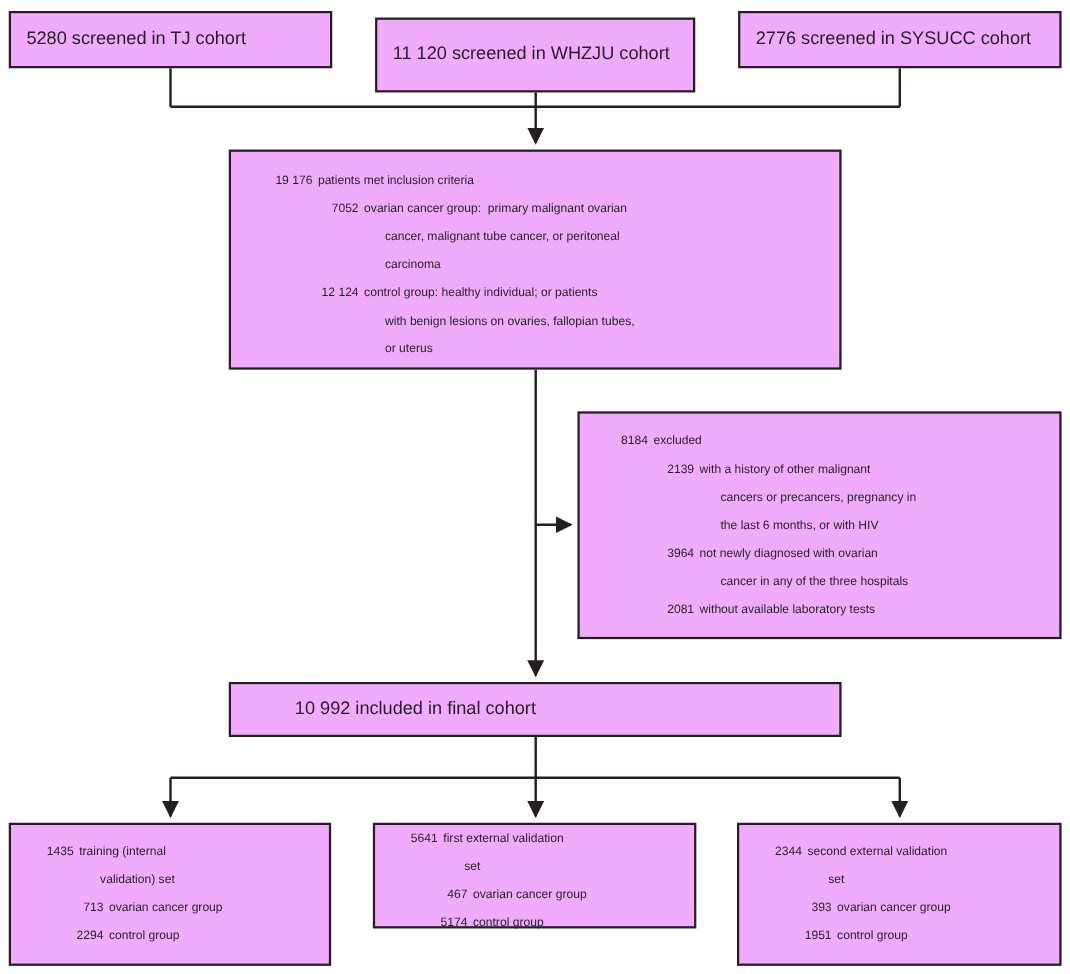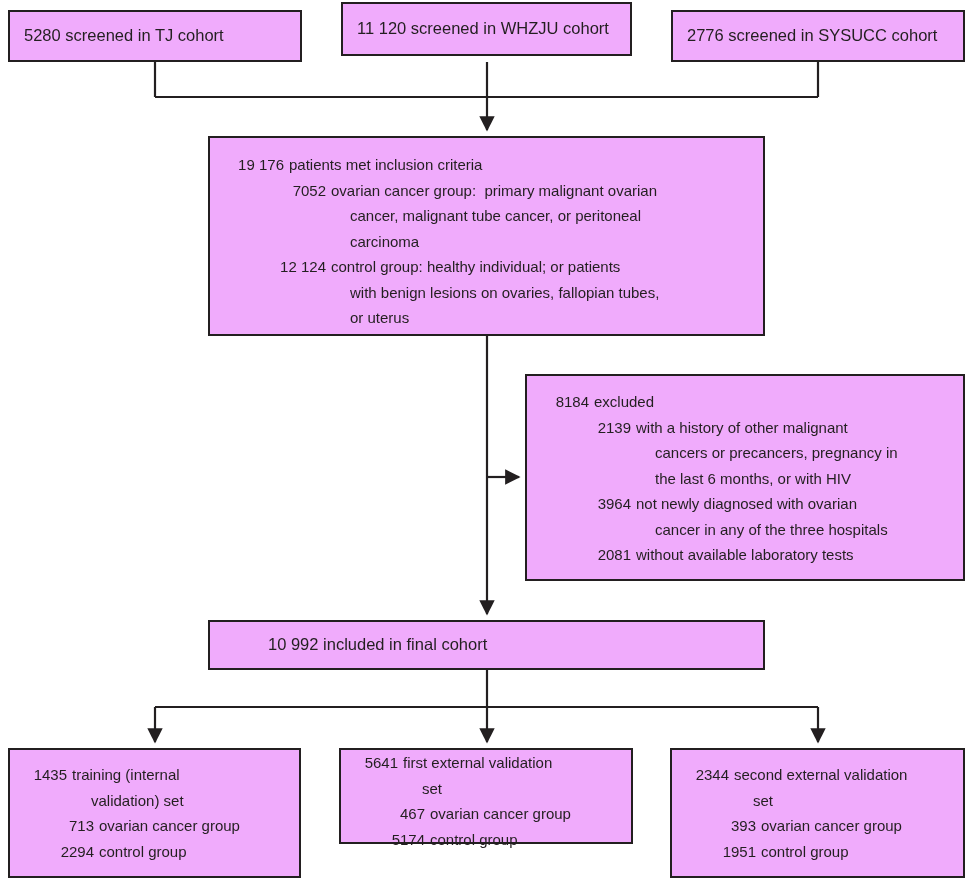--- a/index.html
+++ b/index.html
@@ -42,21 +42,21 @@
   .node.top-align {
     justify-content: flex-start;
   }
   .node-body {
     padding: 0 12px;
   }
   
   .line {
     display: flex;
     align-items: baseline;
-    font-size: 15px;
+    font-size: 11px;
     line-height: 25.5px;
     white-space: pre-wrap;
   }
   .num {
     flex: 0 0 auto;
     text-align: right;
     white-space: nowrap;
   }
   .txt {
     flex: 1 1 auto;
@@ -74,21 +74,21 @@
 
   .ex-lvl0 { width: 50px; }
   .ex-lvl1 { width: 92px; }
 
   .bt-lvl0 { width: 45px; }
   .bt-lvl1 { width: 72px; }
   .indent-cont { padding-left: 24px; }
 
   
   #box-tj      { left: 8px;   top: 10px;  width: 294px; height: 52px; }
-  #box-whzju   { left: 341px; top: 2px;  width: 291px; height: 54px; }
+  #box-whzju   { left: 341px; top: 16px;  width: 291px; height: 68px; }
   #box-sysucc  { left: 671px; top: 10px;  width: 294px; height: 52px; }
   #box-inclusion { left: 208px; top: 136px; width: 557px; height: 200px; padding-top: 14px; }
   #box-excluded  { left: 525px; top: 374px; width: 440px; height: 207px; padding-top: 13px; }
   #box-final     { left: 208px; top: 620px; width: 557px; height: 50px; padding-left: 44px; }
   #box-training  { left: 8px;   top: 748px; width: 293px; height: 130px; padding-top: 12px; }
   #box-ext1      { left: 339px; top: 748px; width: 294px; height: 96px; }
   #box-ext2      { left: 670px; top: 748px; width: 295px; height: 130px; padding-top: 12px; }
 </style>
 </head>
 <body>

